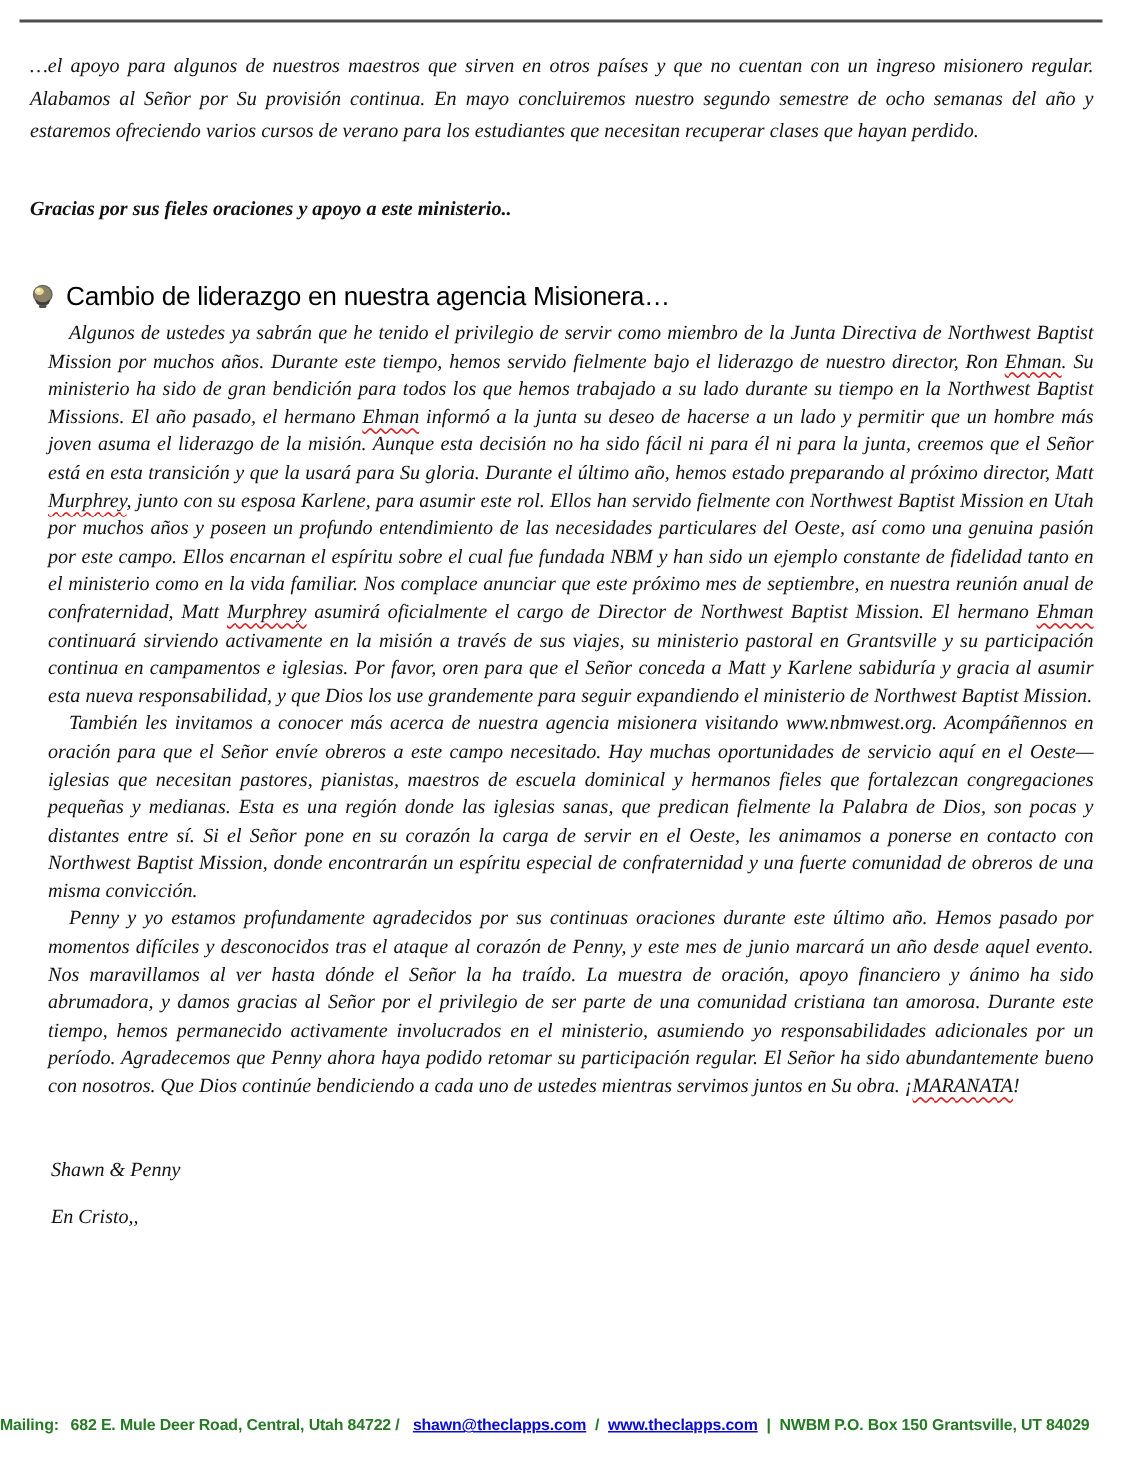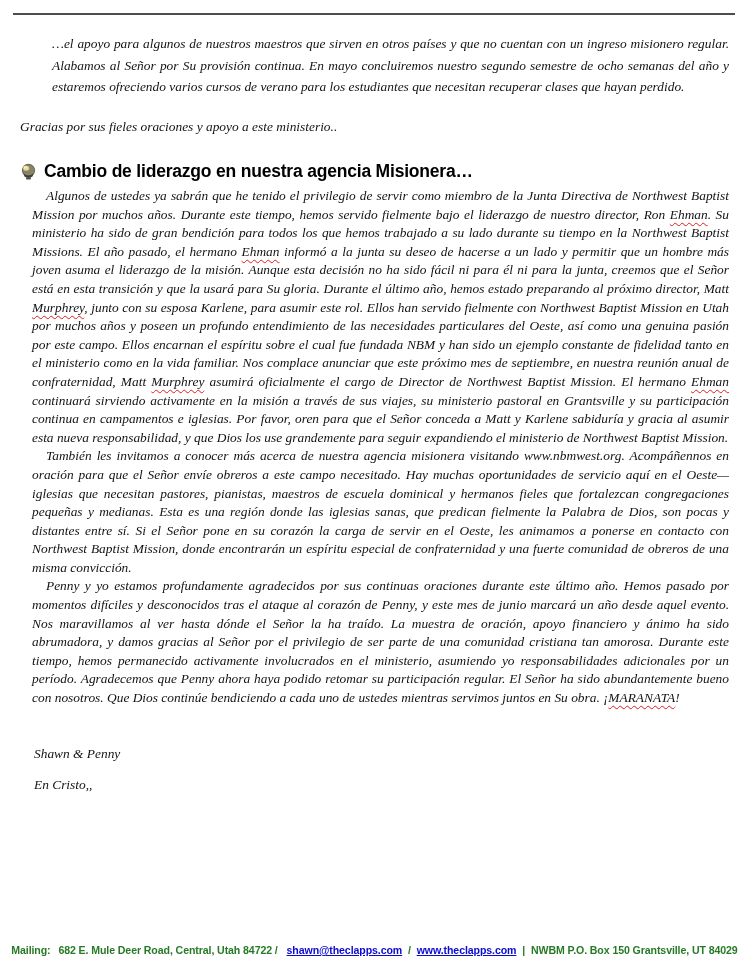--- a/index.html
+++ b/index.html
@@ -29,34 +29,34 @@
   }
   .serif-body {
     font-family: "Liberation Serif", serif;
     font-style: italic;
     font-size: 13.4px;
     color: #121212;
   }
   .intro-para {
     line-height: 21.5px;
     text-align: justify;
-    margin-left: 32px;
   }
   .thanks-para {
-    margin-top: 18px;
+    margin-top: 30px;
     line-height: 21.5px;
     text-align: left;
+    font-weight: bold;
   }
   .section-heading {
-    margin-top: 24px;
+    margin-top: 38px;
     display: flex;
     align-items: center;
     gap: 7px;
     font-family: "Liberation Sans", sans-serif;
-    font-weight: 700;
+    font-weight: 400;
     font-size: 17.5px;
     letter-spacing: -0.2px;
     color: #000000;
   }
   .bulb { width: 17px; height: 17px; flex: 0 0 auto; display: block; }
   .body-para {
     line-height: 18.6px;
     text-align: justify;
     text-indent: 14px;
     margin-left: 12px;
@@ -76,21 +76,21 @@
     line-height: 18.6px;
   }
   .signature {
     margin-top: 37px;
     padding-left: 14px;
     line-height: 18.6px;
   }
   .footer {
     position: absolute;
     left: 0; top: 944px;
-    width: 749px;
+    width: 615px;
     text-align: center;
     font-family: "Liberation Sans", sans-serif;
     font-weight: 700;
     font-size: 10.6px;
     letter-spacing: -0.1px;
     color: #267a26;
     white-space: nowrap;
   }
   .footer a {
     color: #0a0ad2;

